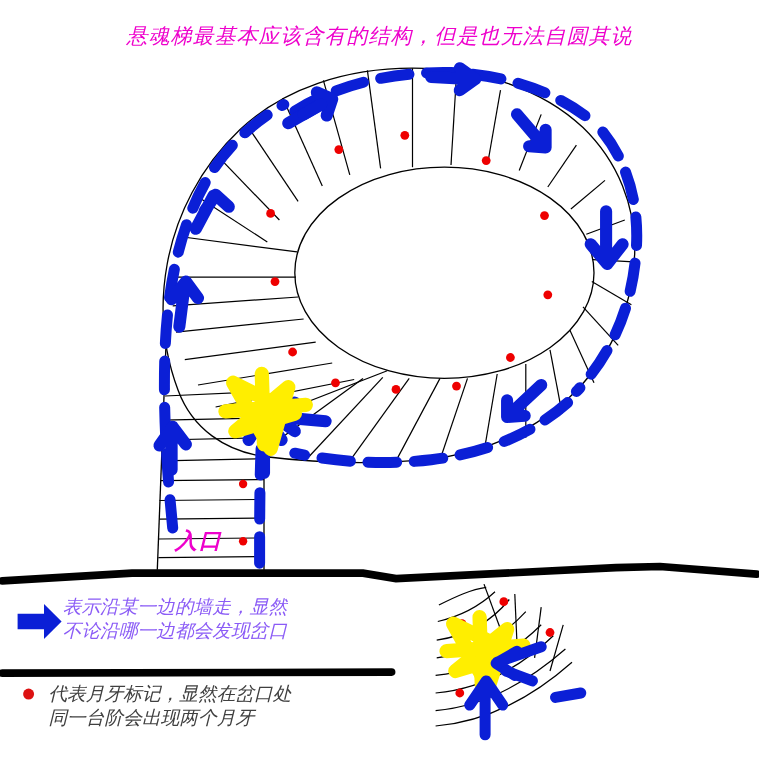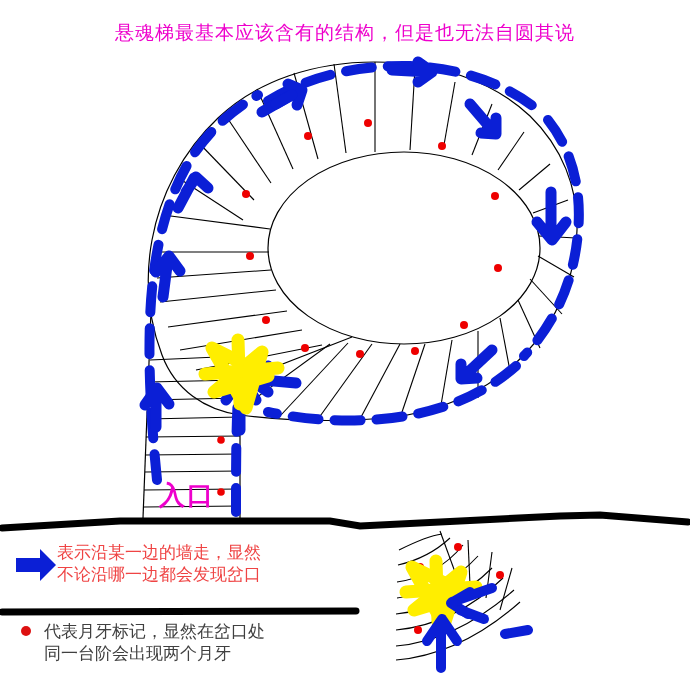--- a/index.html
+++ b/index.html
@@ -13,20 +13,21 @@
     position: relative;
     overflow: hidden;
     font-family: "DejaVu Sans", "Liberation Sans", sans-serif;
   }
   #root {
     position: absolute;
     left: 0; top: 0;
     width: 690px;
     height: 488px;
     background: #ffffff;
+    font-style: italic;
   }
   svg.layer {
     position: absolute;
     left: 0; top: 0;
     width: 690px;
     height: 690px;
   }
   .title-text {
     position: absolute;
     left: 0;
@@ -42,33 +43,33 @@
   .legend-block {
     position: absolute;
     font-family: "DejaVu Sans", "Liberation Sans", sans-serif;
     font-size: 17px;
     line-height: 22px;
     white-space: pre-line;
   }
   #legend-walk-text {
     left: 57px;
     top: 541px;
-    color: #ef4444;
+    color: #8b5cf6;
   }
   #legend-moon-text {
     left: 44px;
     top: 620px;
     color: #404040;
   }
   .entrance-label {
     position: absolute;
     left: 159px;
     top: 478px;
     color: #ee00cc;
-    font-size: 26px;
+    font-size: 20px;
     font-weight: bold;
     letter-spacing: 2px;
     font-family: "DejaVu Sans", "Liberation Sans", sans-serif;
   }
 </style>
 </head>
 <body>
 
 <div id="root">
 

